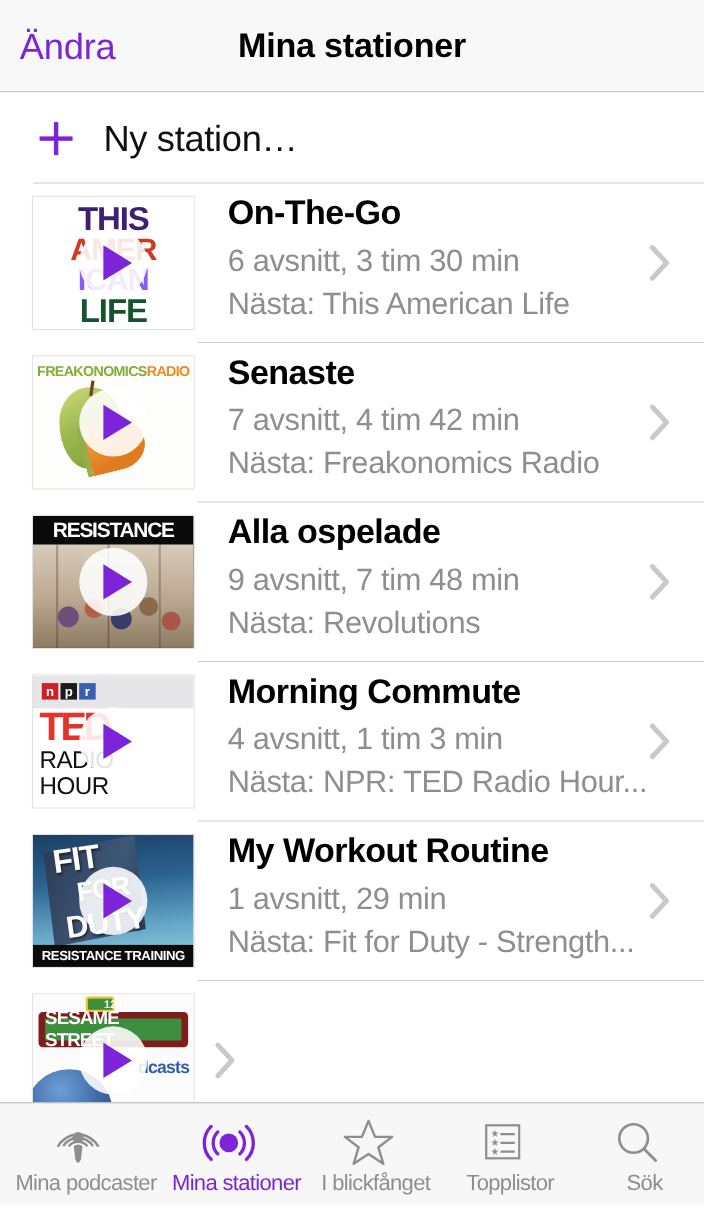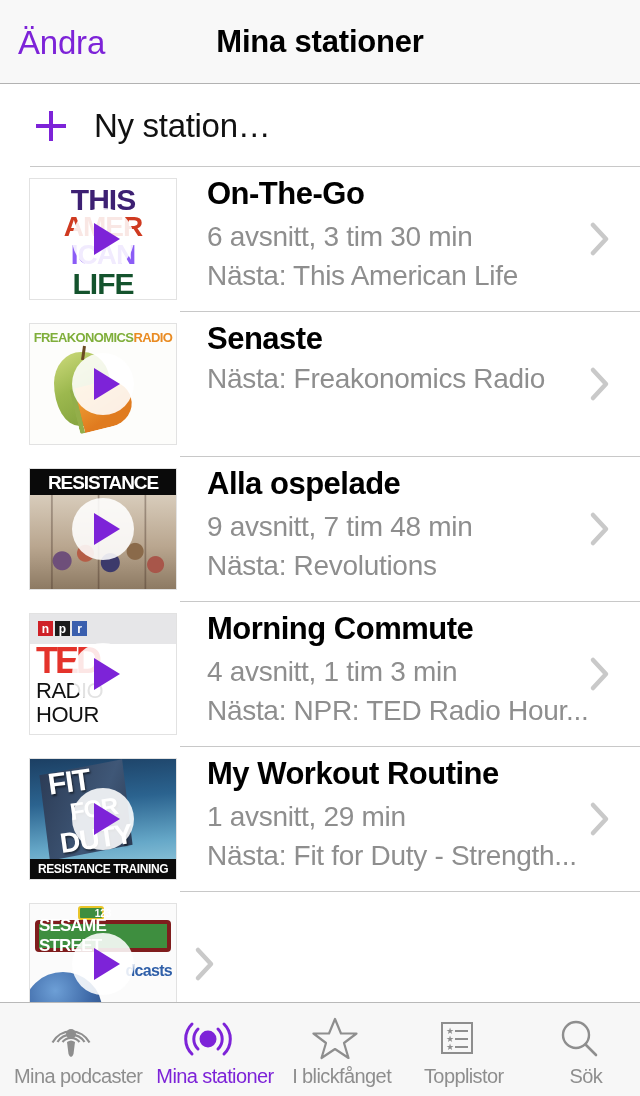--- a/index.html
+++ b/index.html
@@ -255,21 +255,21 @@
   .sesame .num {
     position:absolute; top:4px; left:0; right:0; text-align:center;
     font-size:10px; font-weight:bold; color:#fff;
   }
   .sesame .numbg {
     position:absolute; top:2px; left:48px; width:26px; height:14px;
     background:#3e8e3f; border:2px solid #e8c52a; border-radius:3px;
   }
   .sesame .sign {
     position:absolute; top:16px; left:5px; right:5px; height:32px;
-    background:#3e8e3f; border:4px solid #7f1d1d; border-radius:4px;
+    background:#3e8e3f; border:6px solid #7f1d1d; border-radius:4px;
     display:flex; align-items:center; justify-content:center;
     color:#fff; font-size:17px; font-weight:bold; letter-spacing:-0.8px;
   }
   .sesame .dcasts {
     position:absolute; top:58px; right:4px;
     color:#2f5fa8; font-size:16px; font-weight:bold; letter-spacing:-0.7px;
   }
   .sesame .monster {
     position:absolute; left:-6px; bottom:-10px;
     width:78px; height:62px;
@@ -358,20 +358,21 @@
           <div class="banner">
             <span class="g">FREAKONOMICS</span><span class="o">RADIO</span>
           </div>
         </div>
         <div class="playbadge">
             <span class="tri"></span>
           </div>
       </div>
       <div class="row-text">
         <div class="row-title">Senaste</div>
+        <div class="row-sub">7 avsnitt, 4 tim 42 min</div>
         <div class="row-next">Nästa: Freakonomics Radio</div>
       </div>
       <div class="chevron">
         <svg width="22" height="36" viewBox="0 0 22 36">
             <polyline points="4,4 17,18 4,32" fill="none" stroke="currentColor" stroke-width="4.5" stroke-linecap="round" stroke-linejoin="round"></polyline>
           </svg>
       </div>
       <div class="sep"></div>
     </div>
 

